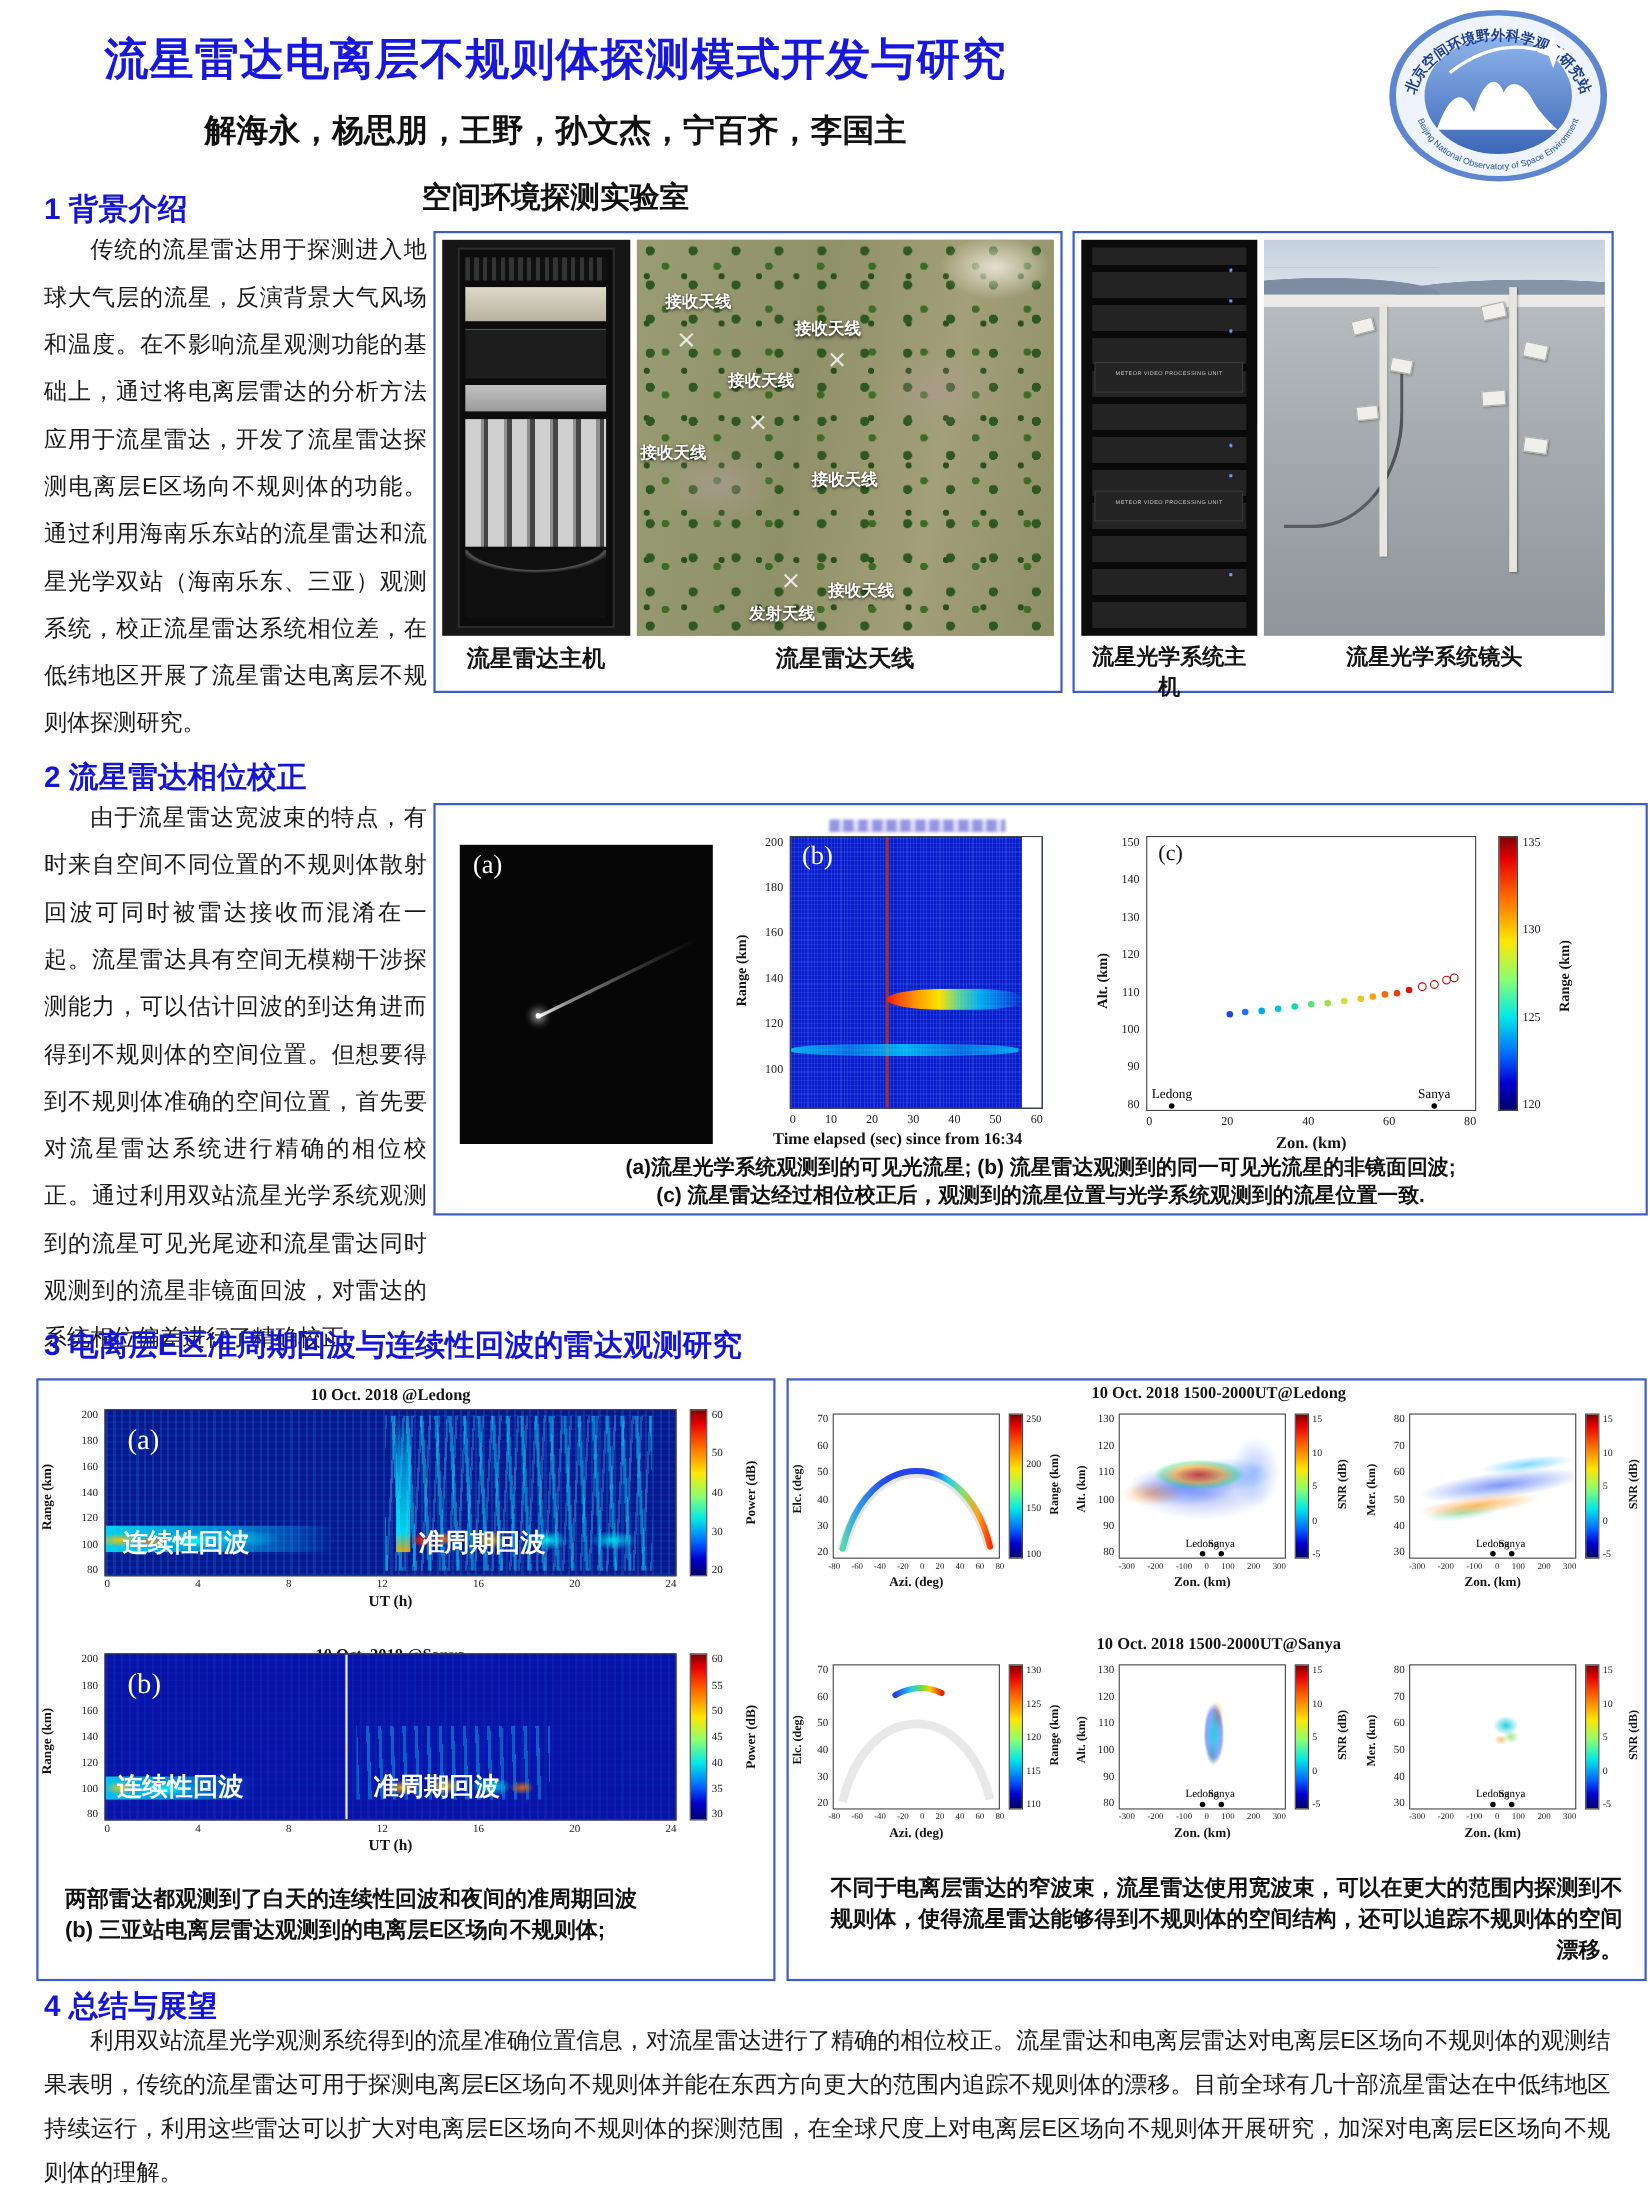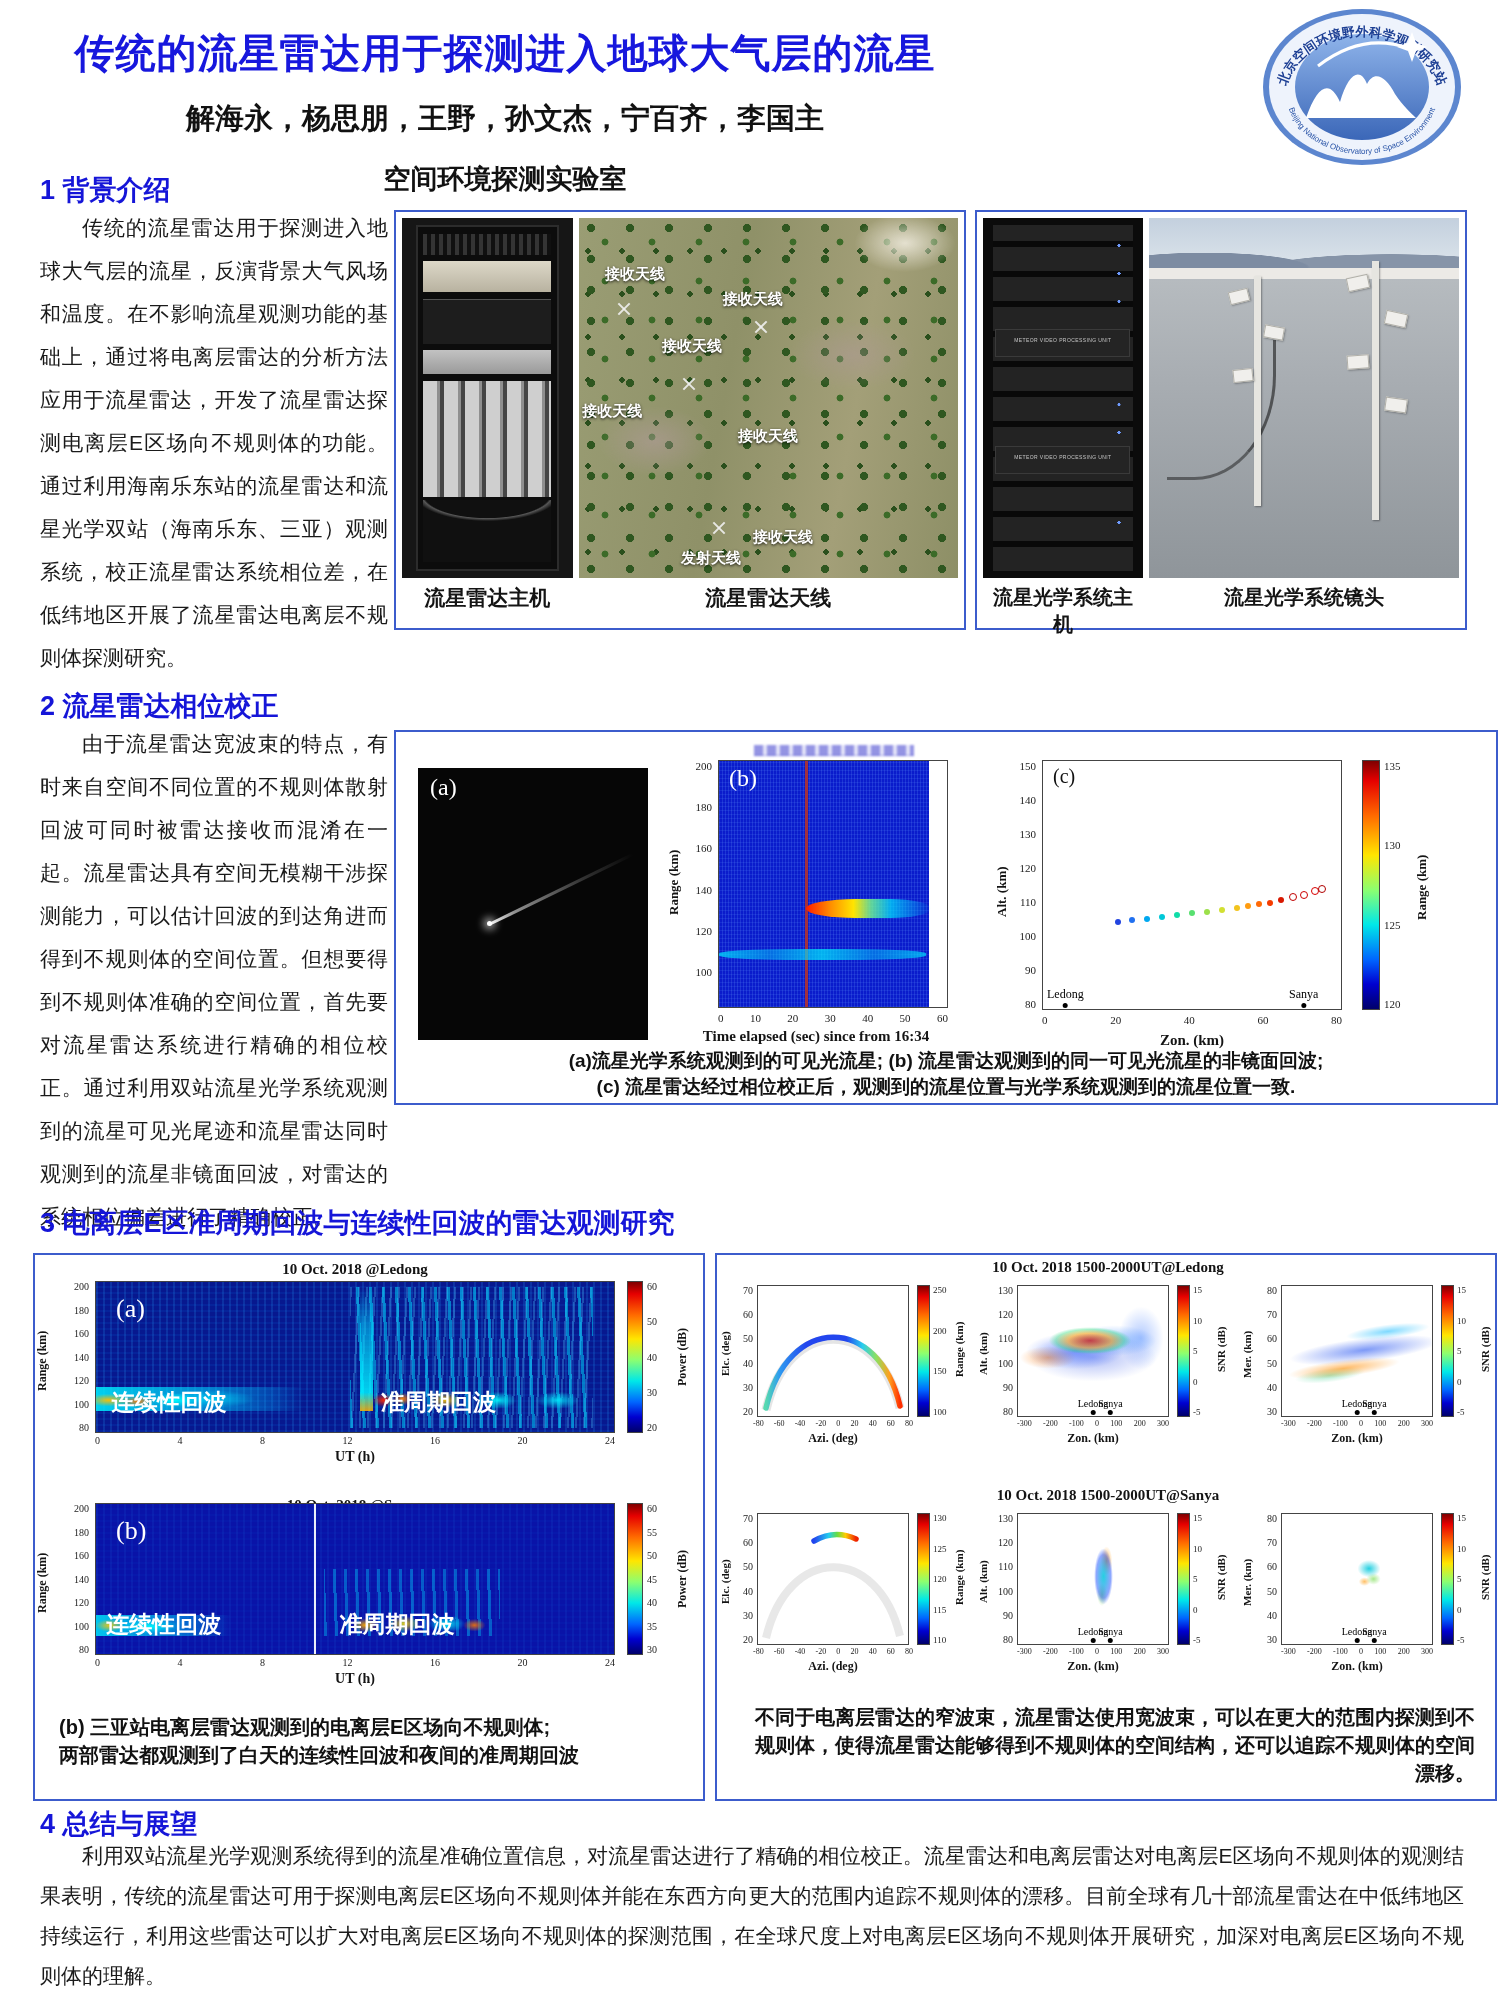--- a/index.html
+++ b/index.html
@@ -153,21 +153,21 @@
      radial-gradient(ellipse 16px 12px at 58% 42%,rgba(0,200,220,.85),transparent 72%),
      radial-gradient(ellipse 10px 8px at 61% 50%,rgba(120,220,80,.65),transparent 72%),
      radial-gradient(ellipse 8px 6px at 55% 52%,rgba(255,150,0,.6),transparent 72%)}
 </style>
 </head>
 <body>
 
 <div class="poster">
 
   <header class="abs" style="left:0;top:26px;width:1010px">
-    <div class="title">传统的流星雷达用于探测进入地球大气层的流星</div>
+    <div class="title">流星雷达电离层不规则体探测模式开发与研究</div>
     <div class="authors">解海永，杨思朋，王野，孙文杰，宁百齐，李国主</div>
     <div class="affil">空间环境探测实验室</div>
   </header>
 
   <div class="abs" style="left:1262px;top:8px;width:200px;height:158px">
     <svg viewBox="0 0 200 158" width="200" height="158">
       <defs>
         <linearGradient id="lgrad" x1="0" y1="0" x2="0" y2="1">
           <stop offset="0" stop-color="#8fb4ea"></stop>
             <stop offset="1" stop-color="#3b67b8"></stop>
@@ -447,22 +447,22 @@
           <span>50</span>
           <span>45</span>
           <span>40</span>
           <span>35</span>
           <span>30</span>
         </div>
       <div class="vlab" style="left:640px;top:48px;height:96px;font-size:12px">Power (dB)</div>
     </div>
 
     <div class="leftcap" style="top:458px">
+      <div>两部雷达都观测到了白天的连续性回波和夜间的准周期回波</div>
       <div>(b) 三亚站电离层雷达观测到的电离层E区场向不规则体;</div>
-      <div>两部雷达都观测到了白天的连续性回波和夜间的准周期回波</div>
     </div>
   </div>
 
   <div class="bluebox" style="left:715px;top:1253px;width:782px;height:548px">
     <div class="ptitle" style="left:0;top:4px;width:782px">10 Oct. 2018 1500-2000UT@Ledong</div>
 
     <div class="abs" style="left:2px;top:24px;width:778px;height:200px">
 
       <div class="abs" style="left:0;top:0;width:254px;height:200px">
         <div class="vlab" style="left:0;top:35px;height:80px;font-size:11px">Elc. (deg)</div>

